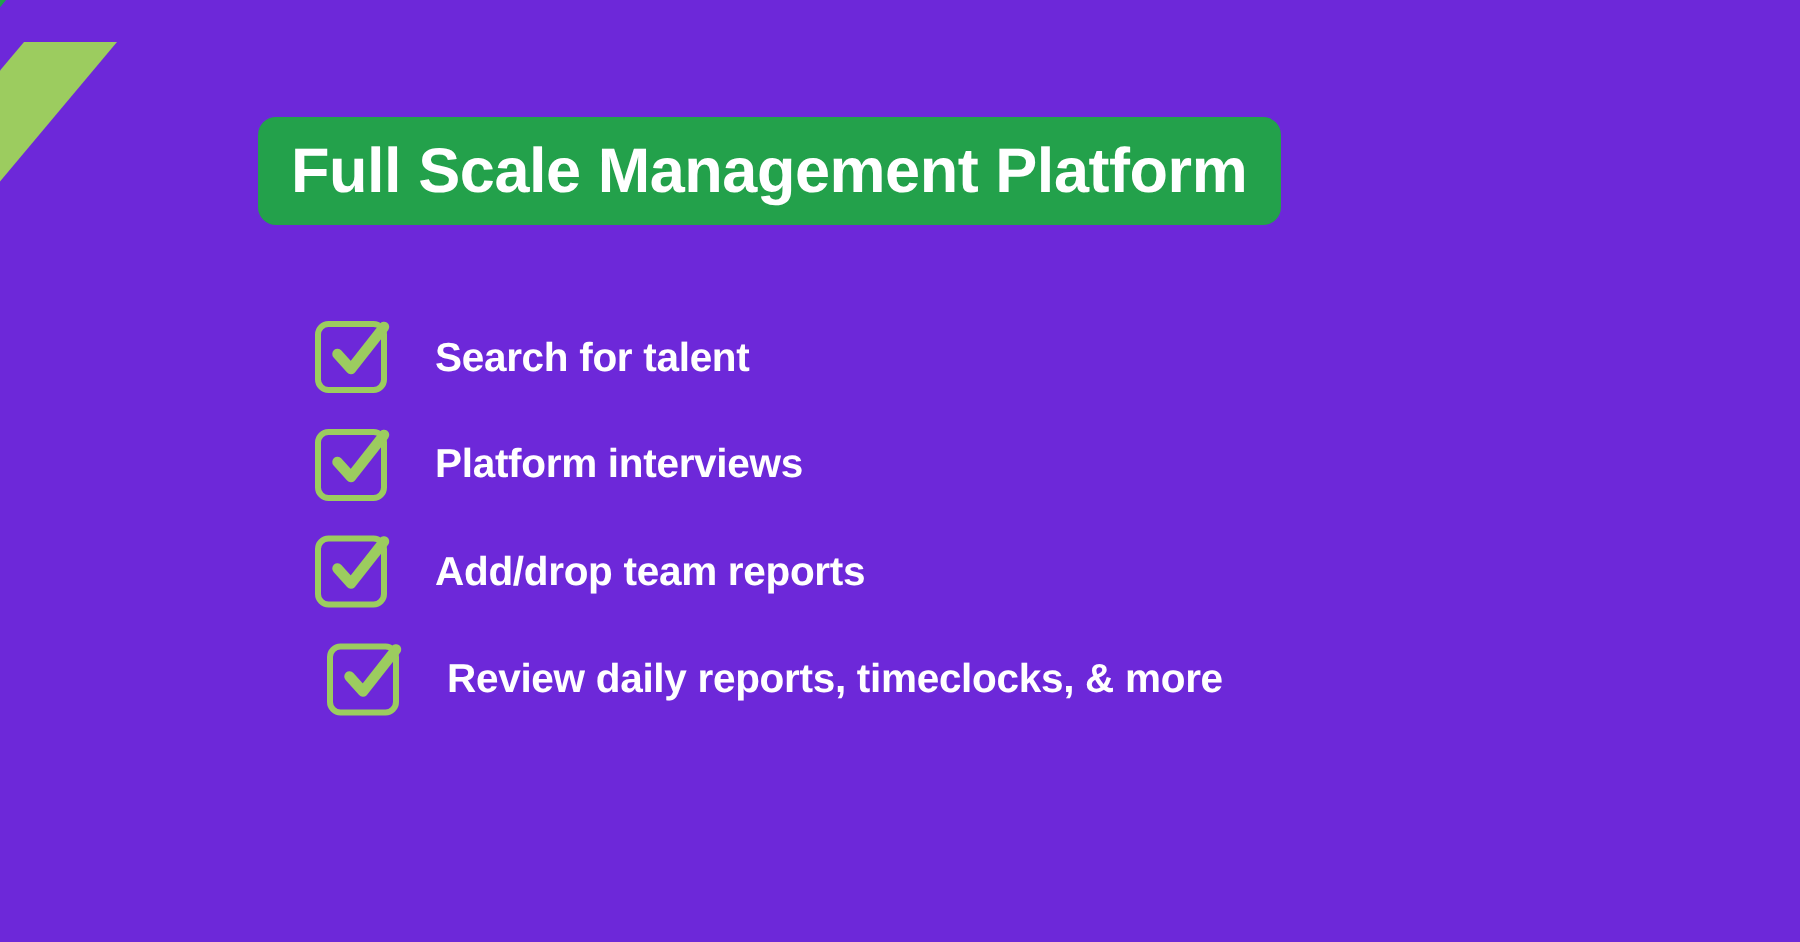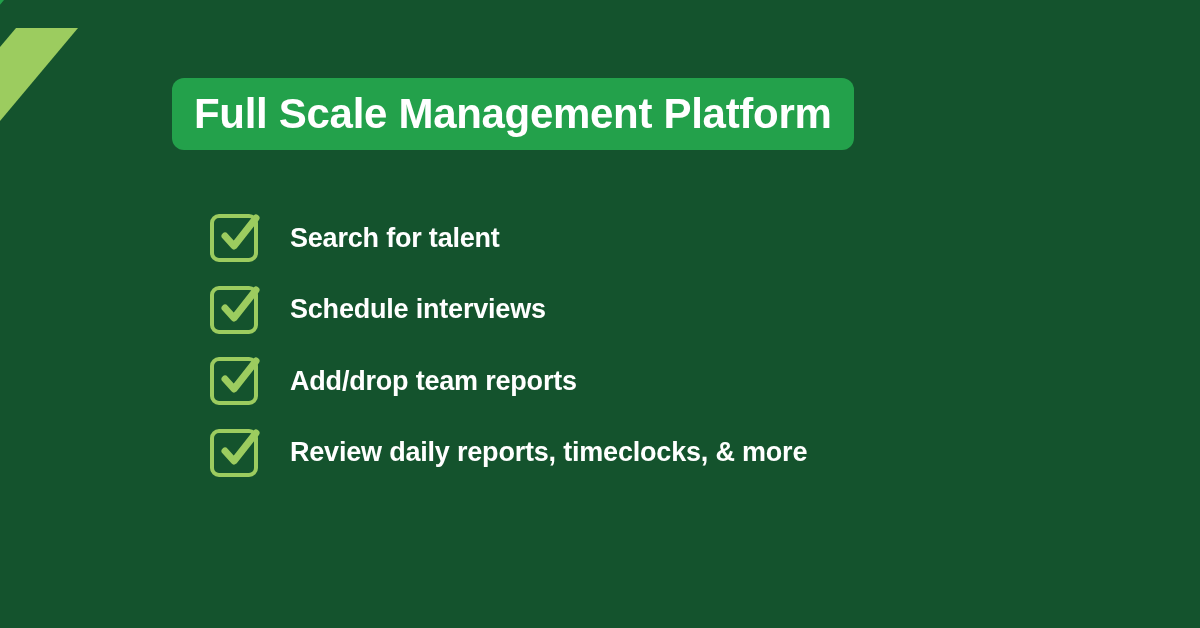--- a/index.html
+++ b/index.html
@@ -11,21 +11,21 @@
     width: 1200px;
     height: 628px;
     overflow: hidden;
     font-family: "Liberation Sans", sans-serif;
   }
 
   #canvas {
     position: relative;
     width: 1200px;
     height: 628px;
-    background: #14532d;
+    background: #6d28d9;
     overflow: hidden;
   }
 
   
   #logo-mark {
     position: absolute;
     left: 0;
     top: 0;
     width: 200px;
     height: 160px;
@@ -82,20 +82,21 @@
     flex-direction: column;
   }
   .check-row {
     display: flex;
     align-items: center;
     height: 48px;
     margin-bottom: 23.5px;
   }
   .check-row:last-child {
     margin-bottom: 0;
+    margin-left: 8px;
   }
   .checkbox {
     position: relative;
     width: 48px;
     height: 48px;
     flex: 0 0 48px;
     box-sizing: border-box;
     border: 4px solid #9ccc5f;
     border-radius: 9px;
   }
@@ -142,21 +143,21 @@
       <span class="check-label">Search for talent</span>
     </div>
 
 
     <div class="check-row">
       <span class="checkbox">
         <svg viewBox="0 0 44 44" aria-hidden="true">
           <path d="M9 23 L18 33 L40 5" fill="none" stroke="#9ccc5f" stroke-width="7" stroke-linecap="round" stroke-linejoin="round"></path>
         </svg>
       </span>
-      <span class="check-label">Schedule interviews</span>
+      <span class="check-label">Platform interviews</span>
     </div>
 
     <div class="check-row">
       <span class="checkbox">
         <svg viewBox="0 0 44 44" aria-hidden="true">
           <path d="M9 23 L18 33 L40 5" fill="none" stroke="#9ccc5f" stroke-width="7" stroke-linecap="round" stroke-linejoin="round"></path>
         </svg>
       </span>
       <span class="check-label">Add/drop team reports</span>
     </div>

